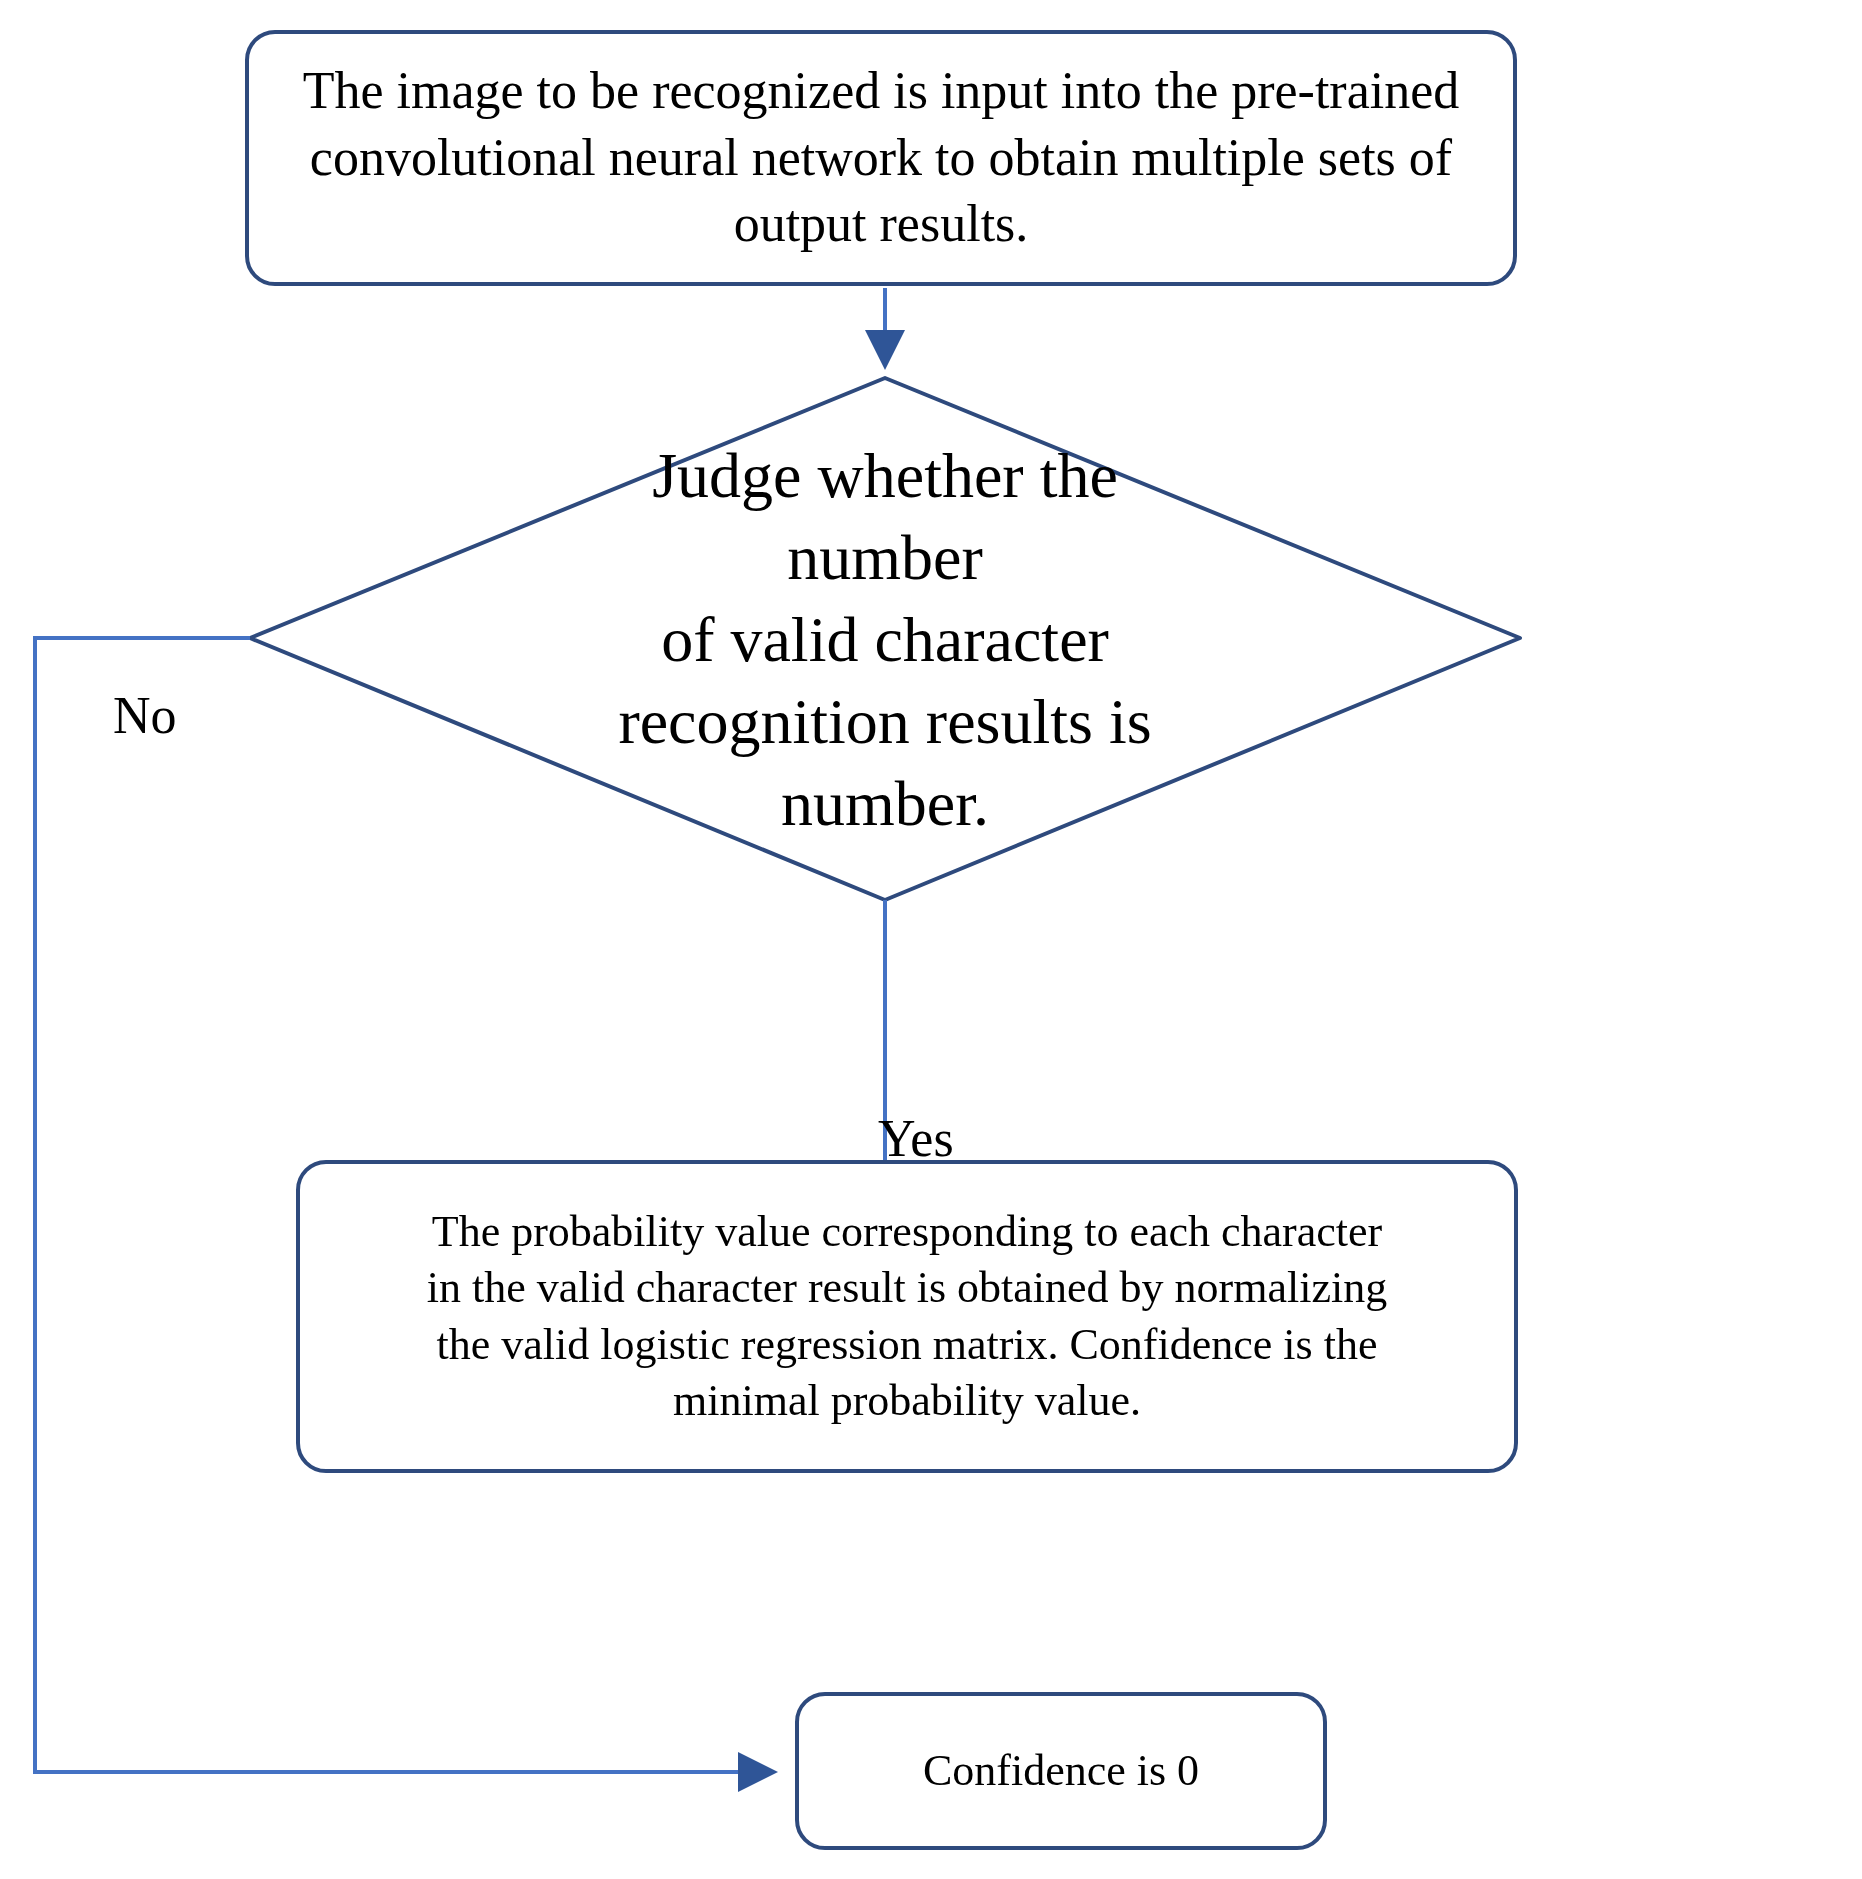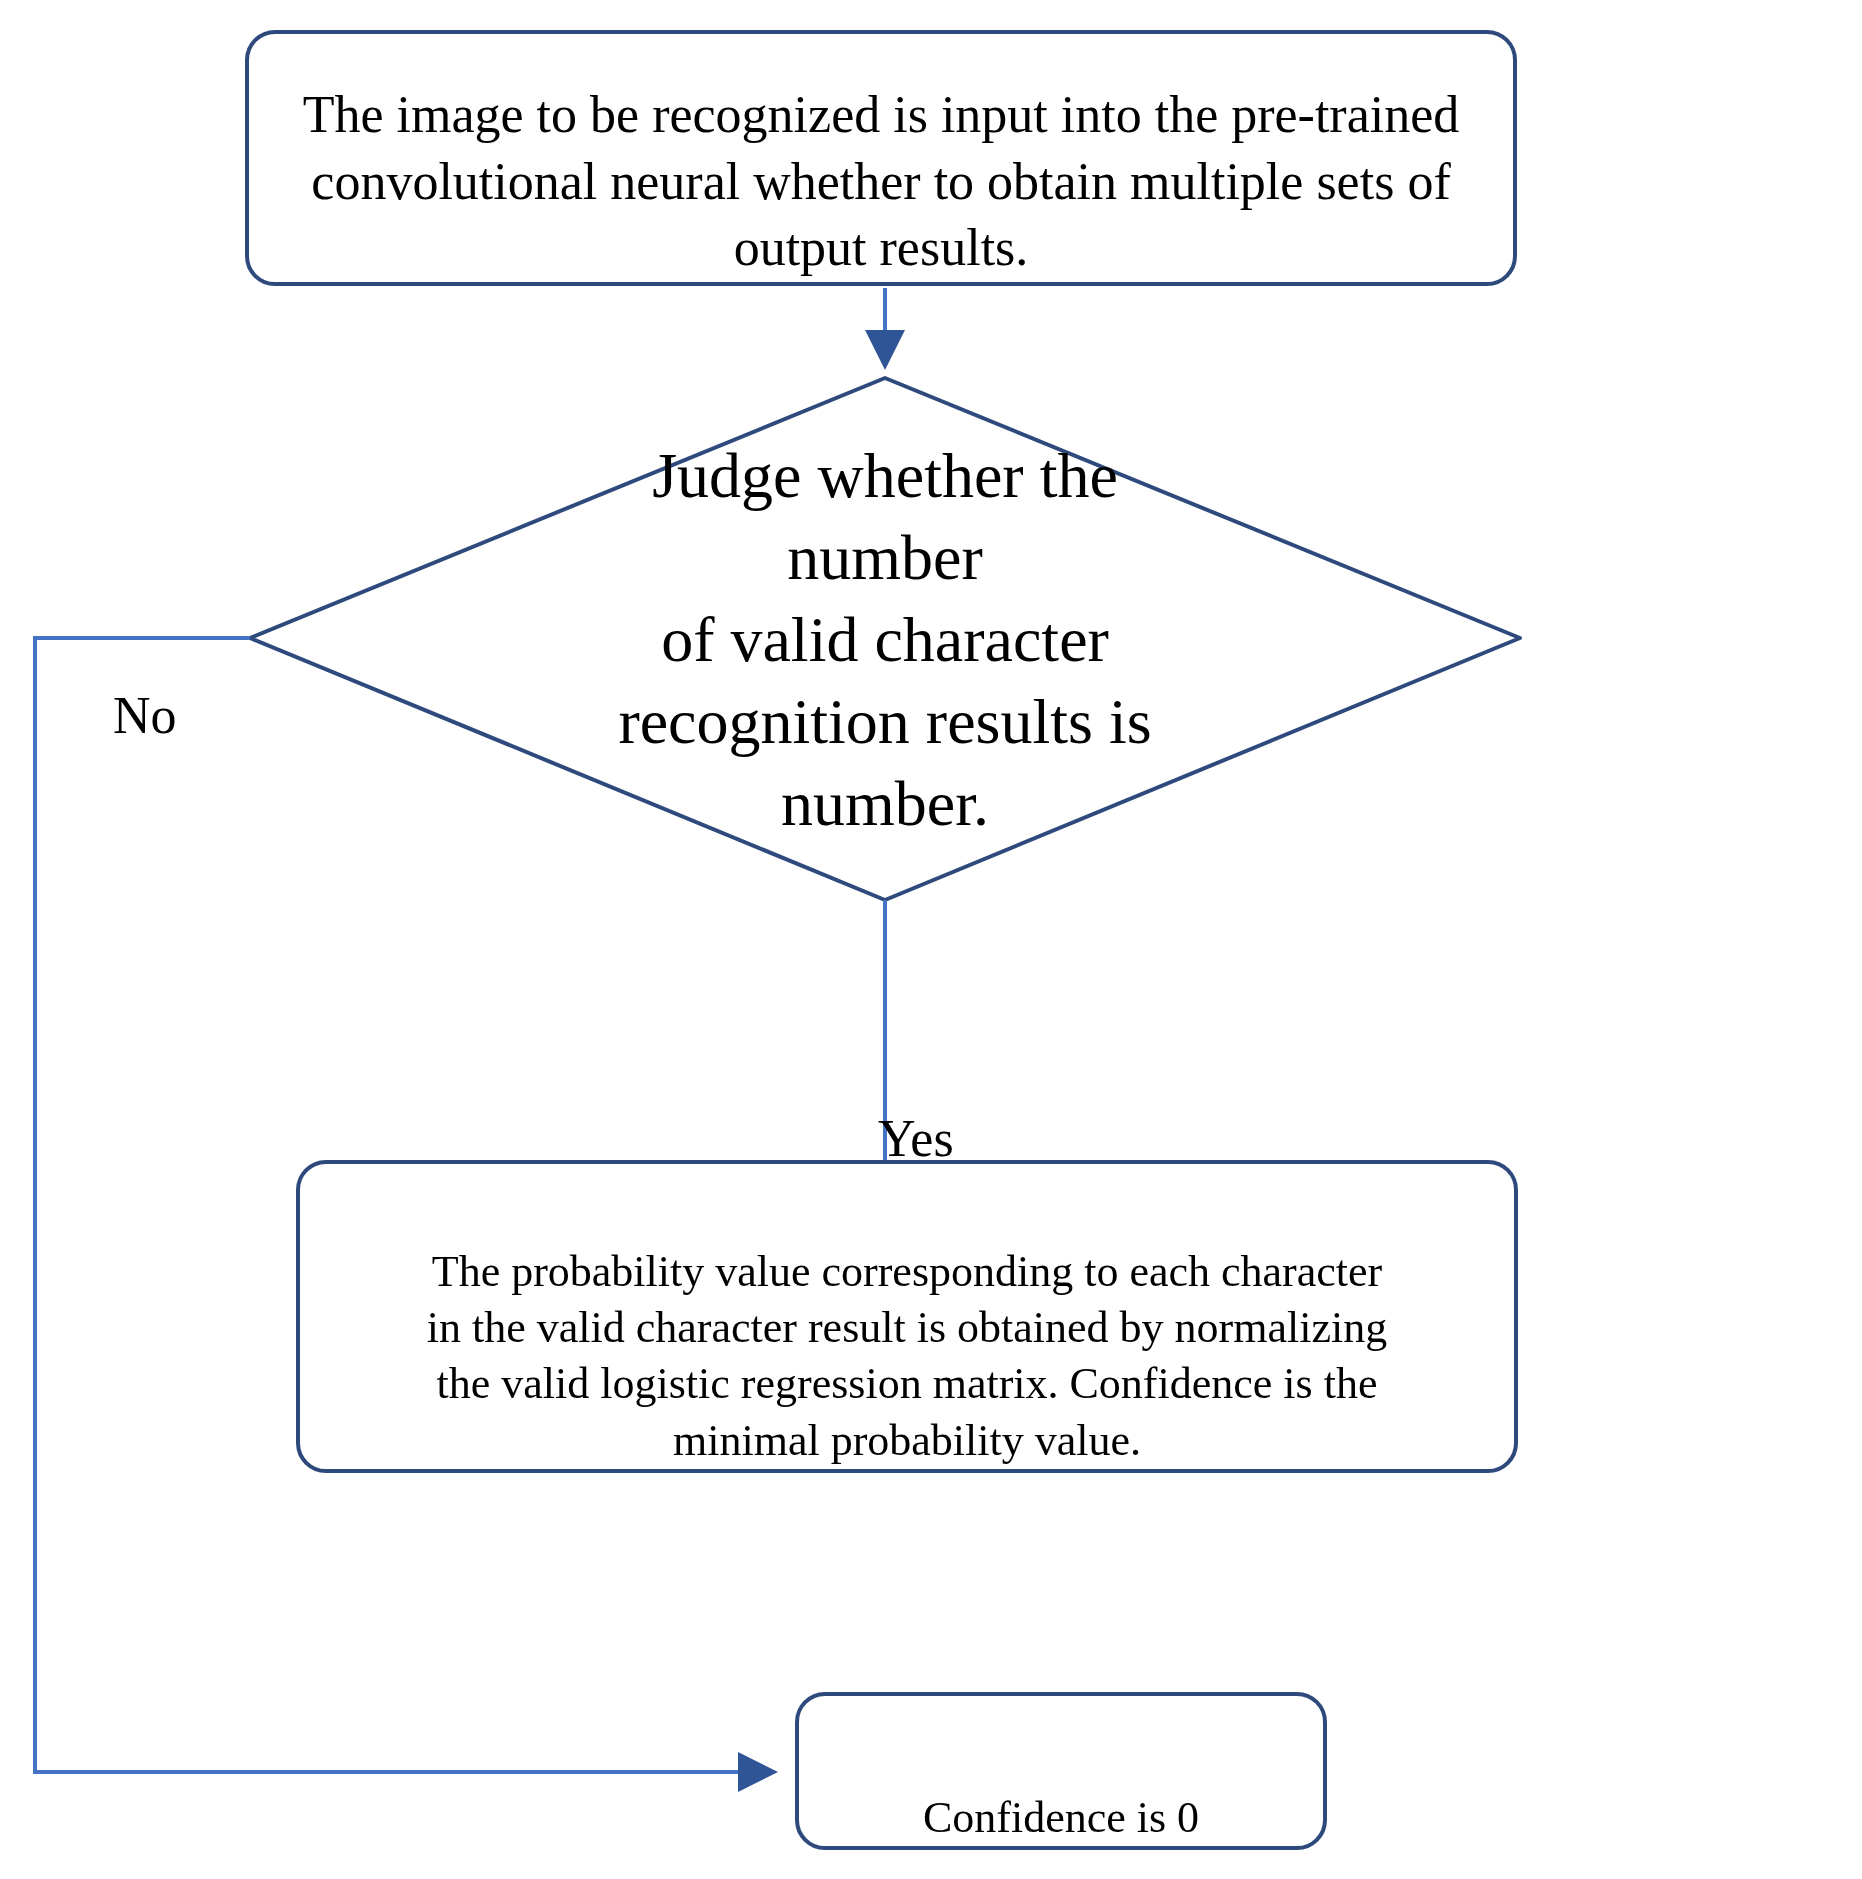--- a/index.html
+++ b/index.html
@@ -31,21 +31,20 @@
     align-items: center;
     justify-content: center;
     text-align: center;
     color: #000000;
     line-height: 1.28;
   }
   .proc-box {
     border: 4px solid #2e4a7d;
     border-radius: 30px;
     background: #ffffff;
-    align-items: flex-end;
   }
   
   #node-input {
     left: 245px;
     top: 30px;
     width: 1272px;
     height: 256px;
     font-size: 52px;
     padding: 0 34px;
   }
@@ -110,21 +109,21 @@
     <line x1="885" y1="288" x2="885" y2="362" stroke="#4472c4" stroke-width="4" marker-end="url(#arrow-dark)"></line>
 
     <line x1="885" y1="900" x2="885" y2="1208" stroke="#4472c4" stroke-width="4" marker-end="url(#arrow-dark)"></line>
 
     <polyline points="250,638 35,638 35,1772 770,1772" fill="none" stroke="#4472c4" stroke-width="4" marker-end="url(#arrow-dark)"></polyline>
   </svg>
 
   <div class="node proc-box" id="node-input">
     <div>
       <span class="txt-line">The image to be recognized is input into the pre-trained</span>
-      <span class="txt-line">convolutional neural whether to obtain multiple sets of</span>
+      <span class="txt-line">convolutional neural network to obtain multiple sets of</span>
       <span class="txt-line">output results.</span>
     </div>
   </div>
 
   <div class="node" id="node-decision-label">
     <div>
       <span class="txt-line">Judge whether the number</span>
       <span class="txt-line">of valid character</span>
       <span class="txt-line">recognition results is</span>
       <span class="txt-line">number.</span>

